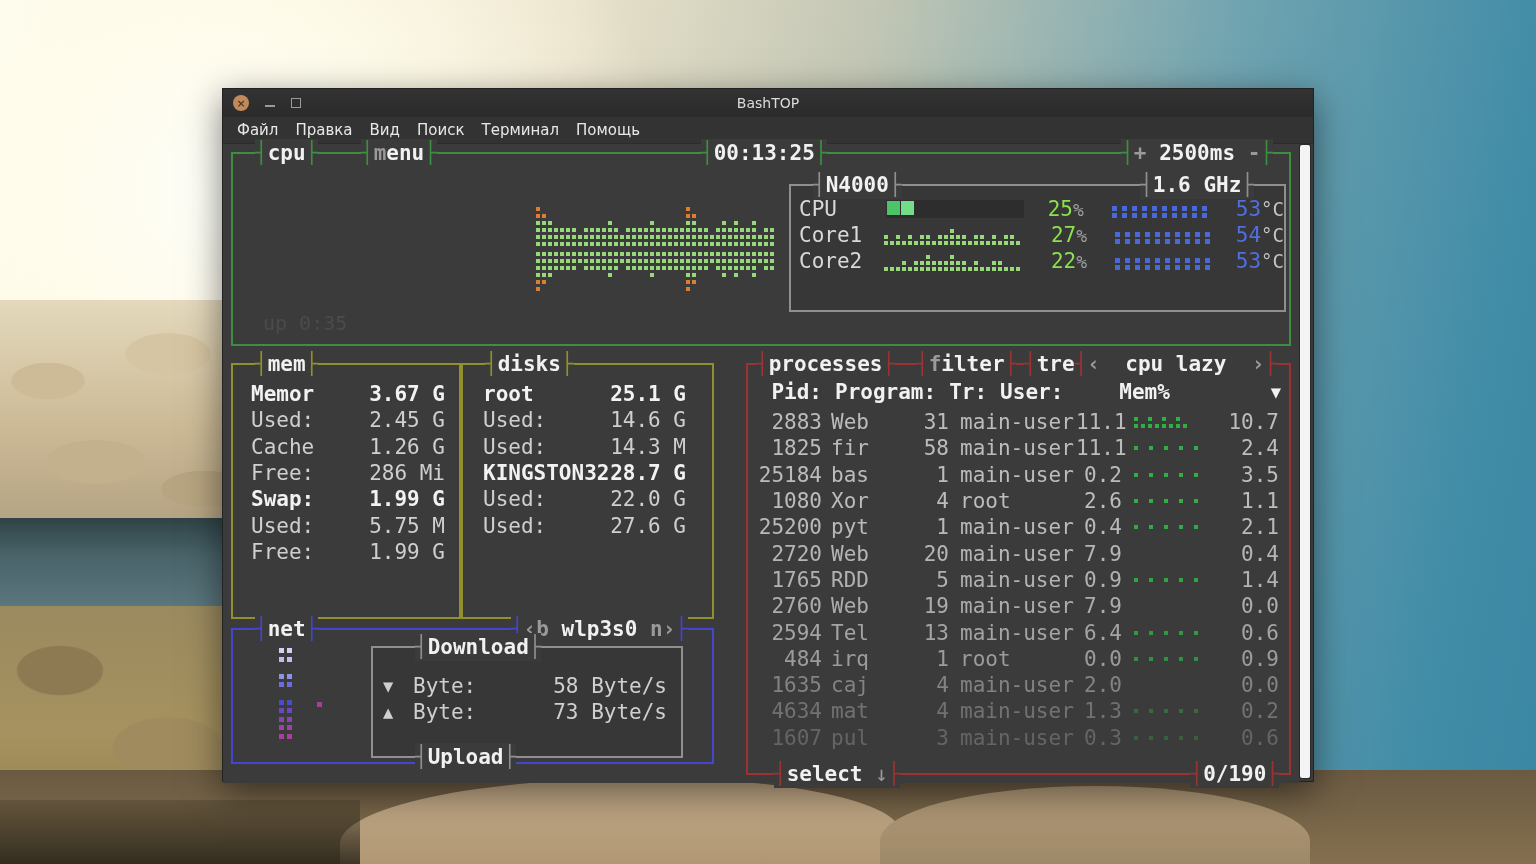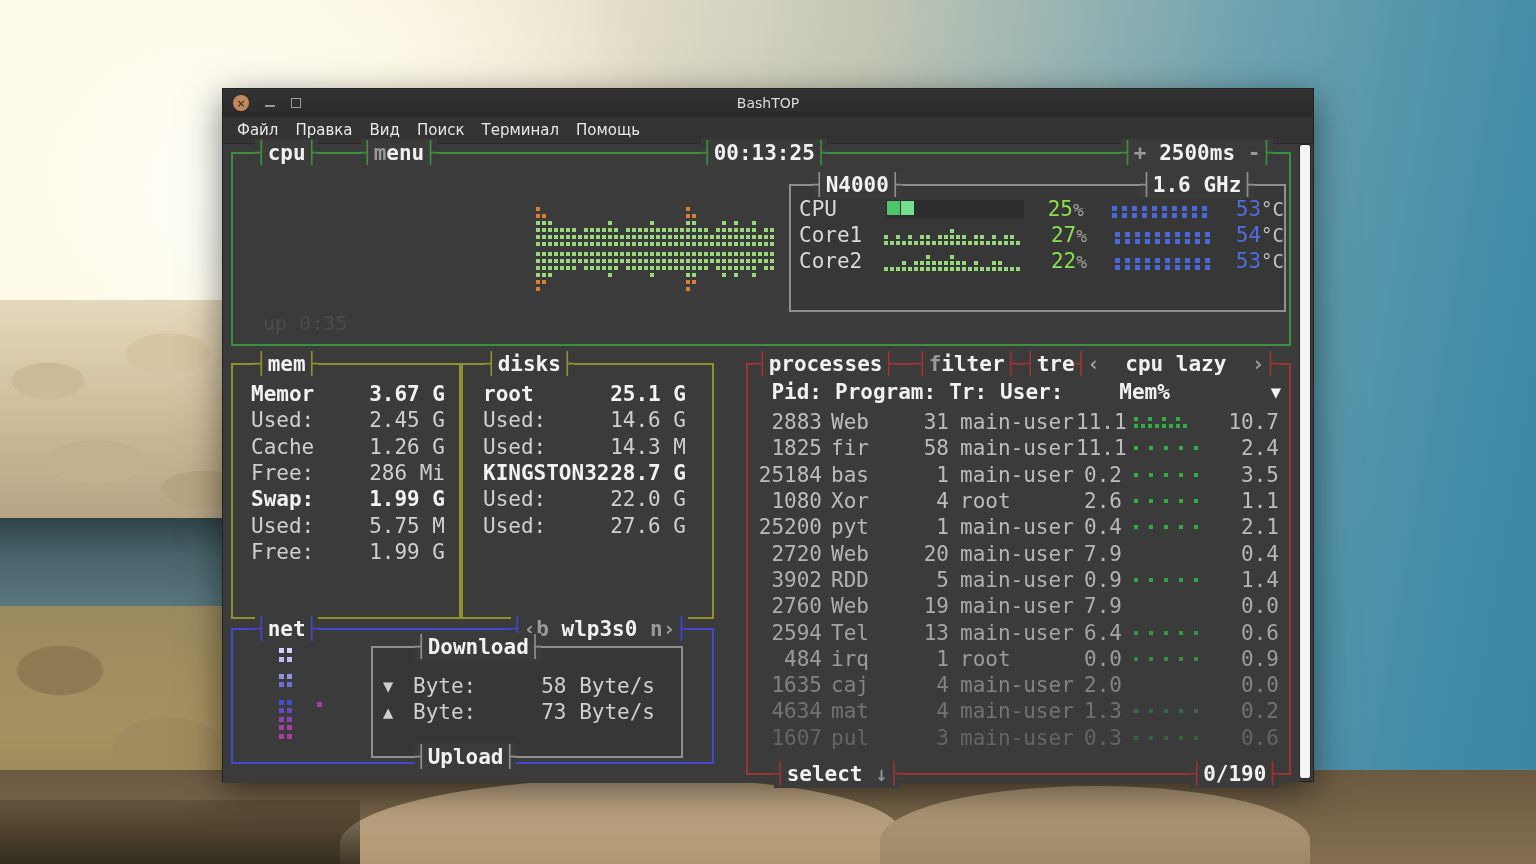--- a/index.html
+++ b/index.html
@@ -94,21 +94,21 @@
   .kvrow .k{padding-left:18px;color:#cfcfcf;}
   .kvrow .v{padding-right:14px;color:#cfcfcf;}
   .kvrow.bold .k,.kvrow.bold .v{font-weight:bold;color:#f2f2f2;}
   .diskcol .k{padding-left:20px;}
   .diskcol .v{padding-right:26px;}
 
   
   .netrow{display:flex;align-items:center;height:26.3px;}
   .netarrow{color:#cfcfcf;width:30px;padding-left:10px;font-size:17px;}
   .netlabel{color:#cfcfcf;}
-  .netval{margin-left:auto;padding-right:26px;color:#cfcfcf;}
+  .netval{margin-left:auto;padding-right:14px;color:#cfcfcf;}
 
   
   .phead{display:flex;align-items:center;height:26px;font-weight:bold;color:#f1f1f1;padding:0 8px 0 6px;}
   .ph-pid{width:68px;text-align:right;}
   .ph-prog{margin-left:13px;}
   .ph-tr{margin-left:13px;}
   .ph-user{margin-left:13px;}
   .ph-mem{margin-left:56px;}
   .ph-arrow{margin-left:auto;font-size:17px;}
   .prow{display:flex;align-items:center;height:26.3px;color:#bcbcbc;}
@@ -975,21 +975,21 @@
             <div class="prow" style="opacity: 0.95;">
               <span class="pr-pid">2720</span>
               <span class="pr-prog">Web</span>
               <span class="pr-tr">20</span>
               <span class="pr-user">main-user</span>
               <span class="pr-mem">7.9</span>
               <span class="pr-dots"></span>
               <span class="pr-cpu">0.4</span>
             </div>
             <div class="prow" style="opacity: 0.92;">
-              <span class="pr-pid">3902</span>
+              <span class="pr-pid">1765</span>
               <span class="pr-prog">RDD</span>
               <span class="pr-tr">5</span>
               <span class="pr-user">main-user</span>
               <span class="pr-mem">0.9</span>
               <span class="pr-dots">
                 <span class="dotsgrid">
                   <span class="gdot" style="margin-right: 8px;"></span>
                   <span class="gdot" style="margin-right: 8px;"></span>
                   <span class="gdot" style="margin-right: 8px;"></span>
                   <span class="gdot" style="margin-right: 8px;"></span>

